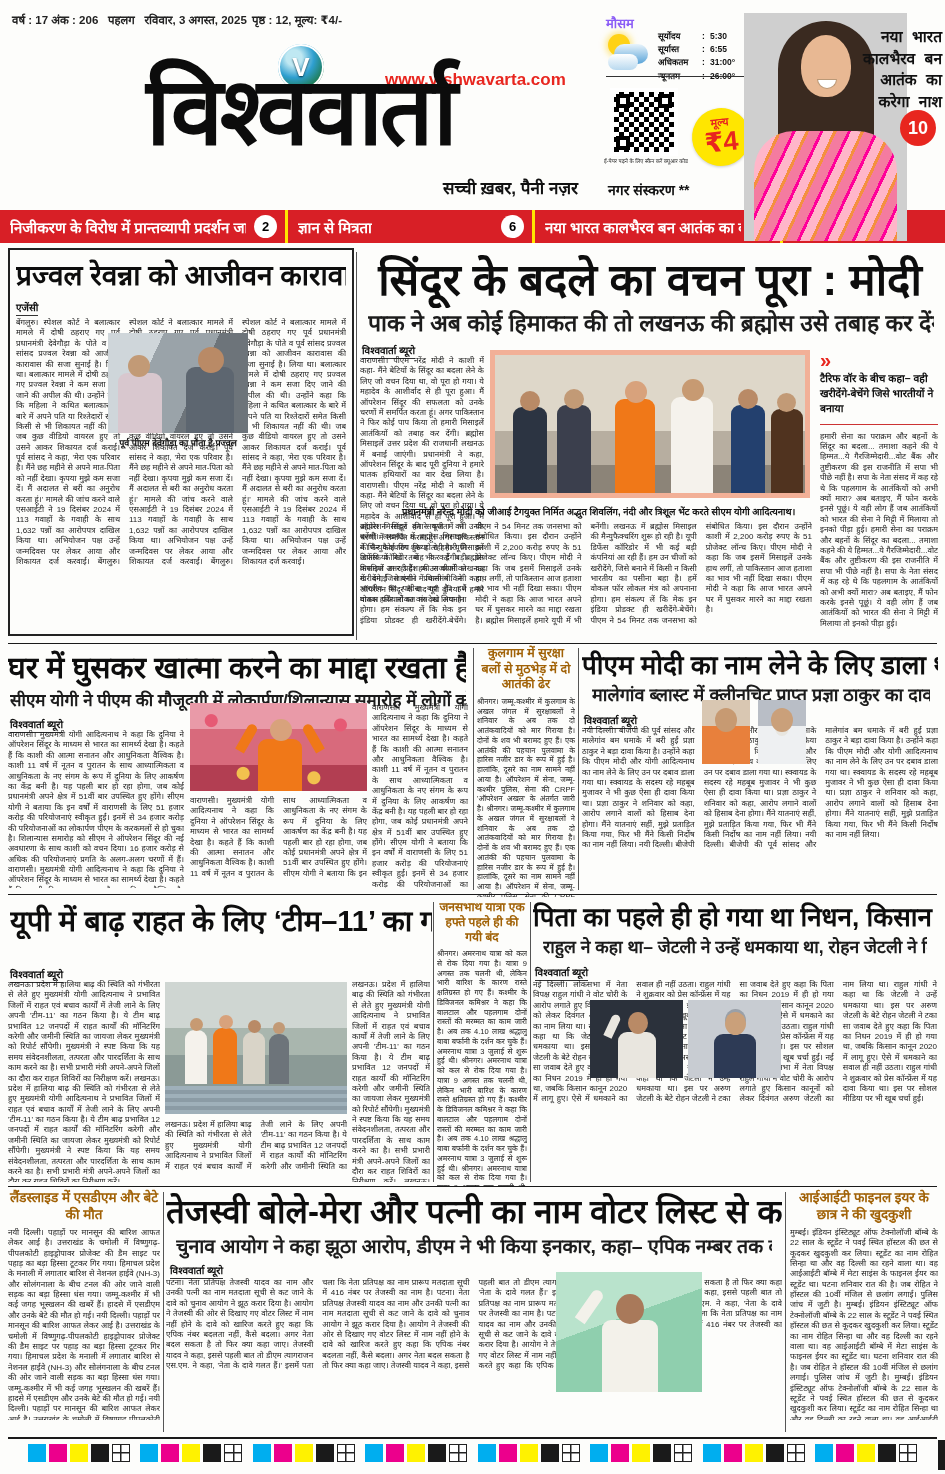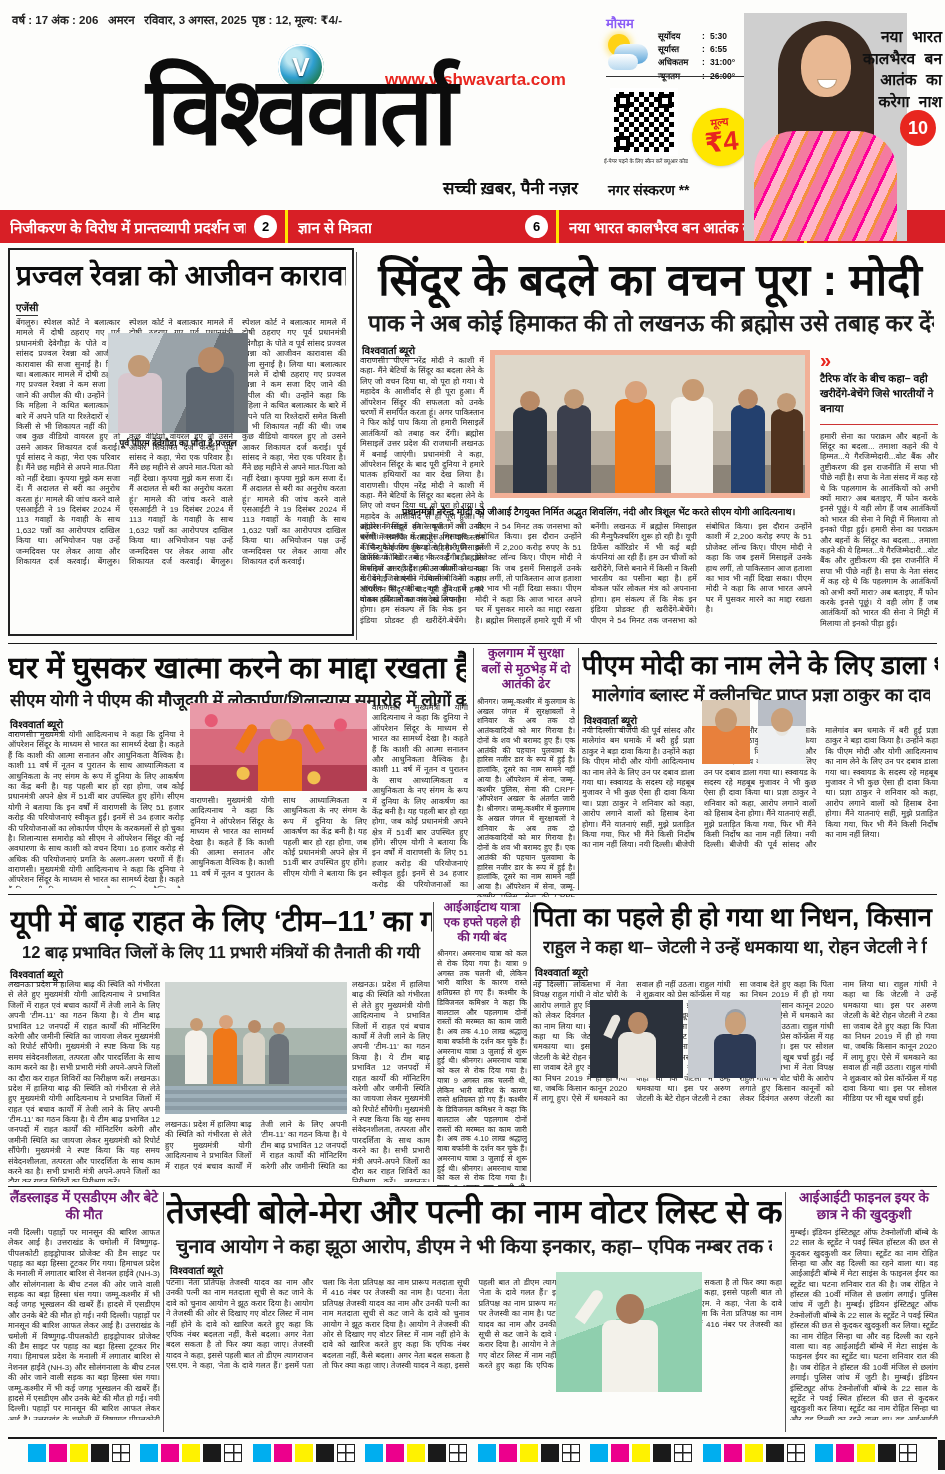--- a/index.html
+++ b/index.html
@@ -57,21 +57,21 @@
   .hrule{border-top:1.5px solid #1a1a1a;}
   .vrule{border-left:1px solid #555;}
   
   .hl{font-weight:bold;color:#0d0d0d;text-align:center;white-space:nowrap;overflow:hidden;}
   .sub{font-weight:bold;color:#1c1c1c;text-align:center;overflow:hidden;white-space:nowrap;}
   .byline{font-size:10px;font-weight:bold;border-bottom:1px solid #333;display:inline-block;padding-bottom:1px;}
   .body{font-size:8px;line-height:1.3;text-align:justify;overflow:hidden;color:#1b1b1b;}
   .c2{column-count:2;column-gap:9px;}
   .c3{column-count:3;column-gap:9px;}
   .c4{column-count:4;column-gap:9px;}
-  .smallhl{font-weight:bold;text-align:center;line-height:1.25;color:#701a75;}
+  .smallhl{font-weight:bold;text-align:center;line-height:1.25;color:#a16207;}
   .cap{font-weight:bold;font-size:9.5px;color:#111;}
   .photo{overflow:hidden;background:#cfcfcf;}
   .person{position:absolute;border-radius:9px 9px 0 0;}
   .head{position:absolute;border-radius:50%;}
   
   .quote-mark{color:#e8261f;font-size:20px;font-weight:bold;line-height:1;}
   .quote-text{font-size:10.5px;font-weight:bold;line-height:1.45;}
   .quote-sep{border-top:1.5px solid #c33;margin:7px 0;}
   
   .regrow{left:0;top:1444px;width:945px;display:flex;justify-content:space-between;padding:0 28px;box-sizing:border-box;}
@@ -80,21 +80,21 @@
   .regmark{width:18px;height:18px;border:1.5px solid #222;box-sizing:border-box;
            background:linear-gradient(#222,#222) 50% 0/1.5px 100% no-repeat,linear-gradient(#222,#222) 0 50%/100% 1.5px no-repeat,#fff;}
 </style>
 </head>
 <body>
 
 <div id="page">
 
   <div class="abs infoline" style="left:12px;top:12px;">
     <span>वर्ष : 17 अंक : 206</span>&nbsp;&nbsp;
-    <span>अमरन</span>&nbsp;&nbsp;
+    <span>पहलग</span>&nbsp;&nbsp;
     <span>रविवार, 3 अगस्त, 2025</span>
   </div>
   <div class="abs infoline" style="left:252px;top:12px;">पृष्ठ : 12, मूल्य: ₹4/-</div>
 
   <div class="abs logo" style="left:278px;top:44px;">
     <span>V</span>
   </div>
   <div class="abs website" style="left:385px;top:70px;">www.vishwavarta.com</div>
   <div class="abs tagline" style="left:328px;top:176px;">सच्ची ख़बर, पैनी नज़र</div>
   <div class="abs mast-title" style="left:8px;top:58px;">विश्ववार्ता</div>
@@ -154,21 +154,21 @@
   </div>
   <div class="abs promo" style="left:850px;top:28px;font-family:Liberation Mono, monospace;">नया भारत कालभैरव बन आतंक का करेगा नाश</div>
   <div class="abs pagebadge" style="left:900px;top:110px;">10</div>
 
   <div class="abs ticker">
     <div class="tseg" style="width:285px;">
       <span class="ttext">निजीकरण के विरोध में प्रान्तव्यापी प्रदर्शन जारी</span>
       <span class="tnum">2</span>
     </div>
     <div class="tsep"></div>
-    <div class="tseg" style="width:268px;">
+    <div class="tseg" style="width:244px;">
       <span class="ttext">ज्ञान से मित्रता</span>
       <span class="tnum">6</span>
     </div>
     <div class="tsep"></div>
     <div class="tseg" style="width:245px;">
       <span class="ttext">नया भारत कालभैरव बन आतंक का करेगा...</span>
       <span class="tnum">12</span>
     </div>
     <div class="tsep"></div>
   </div>
@@ -261,41 +261,40 @@
   </div>
   <div class="abs body c3" style="left:582px;top:726px;width:356px;height:162px;">नयी दिल्ली। बीजेपी की पूर्व सांसद और मालेगांव बम धमाके में बरी हुईं प्रज्ञा ठाकुर ने बड़ा दावा किया है। उन्होंने कहा कि पीएम मोदी और योगी आदित्यनाथ का नाम लेने के लिए उन पर दबाव डाला गया था। स्क्वायड के सदस्य रहे महबूब मुजावर ने भी कुछ ऐसा ही दावा किया था। प्रज्ञा ठाकुर ने शनिवार को कहा, आरोप लगाने वालों को हिसाब देना होगा। मैंने यातनाएं सहीं, मुझे प्रताड़ित किया गया, फिर भी मैंने किसी निर्दोष का नाम नहीं लिया। नयी दिल्ली। बीजेपी की पूर्व सांसद और मालेगांव बम धमाके में बरी हुईं प्रज्ञा ठाकुर ने बड़ा दावा किया है। उन्होंने कहा कि पीएम मोदी और योगी आदित्यनाथ का नाम लेने के लिए उन पर दबाव डाला गया था। स्क्वायड के सदस्य रहे महबूब मुजावर ने भी कुछ ऐसा ही दावा किया था। प्रज्ञा ठाकुर ने शनिवार को कहा, आरोप लगाने वालों को हिसाब देना होगा। मैंने यातनाएं सहीं, मुझे प्रताड़ित किया गया, फिर भी मैंने किसी निर्दोष का नाम नहीं लिया। नयी दिल्ली। बीजेपी की पूर्व सांसद और मालेगांव बम धमाके में बरी हुईं प्रज्ञा ठाकुर ने बड़ा दावा किया है। उन्होंने कहा कि पीएम मोदी और योगी आदित्यनाथ का नाम लेने के लिए उन पर दबाव डाला गया था। स्क्वायड के सदस्य रहे महबूब मुजावर ने भी कुछ ऐसा ही दावा किया था। प्रज्ञा ठाकुर ने शनिवार को कहा, आरोप लगाने वालों को हिसाब देना होगा। मैंने यातनाएं सहीं, मुझे प्रताड़ित किया गया, फिर भी मैंने किसी निर्दोष का नाम नहीं लिया।</div>
   <div class="abs photo" style="left:702px;top:700px;width:48px;height:64px;background:linear-gradient(180deg,#d9c7b2 0 40%,#e8803c 40%);">
     <div class="head" style="left:13px;top:8px;width:22px;height:24px;background:#c79a72;"></div>
   </div>
   <div class="abs photo" style="left:758px;top:700px;width:48px;height:64px;background:linear-gradient(180deg,#b9bec6 0 40%,#eef0f2 40%);">
     <div class="head" style="left:13px;top:8px;width:22px;height:24px;background:#caa07a;box-shadow:0 8px 0 -4px #e8e6e0;"></div>
   </div>
 
   <div class="abs hl" style="left:10px;top:900px;width:422px;font-size:29px;">यूपी में बाढ़ राहत के लिए ‘टीम–11’ का गठन</div>
-  <div class="abs sub" style="left:12px;top:940px;width:418px;font-size:16.5px;">12 बाढ़ प्रभावित जिलों के लिए 11 प्रभारी मंत्रियों की तैनाती की गयी</div>
   <div class="abs" style="left:10px;top:964px;">
     <span class="byline">विश्ववार्ता ब्यूरो</span>
   </div>
   <div class="abs body" style="left:8px;top:980px;width:152px;height:202px;">लखनऊ। प्रदेश में हालिया बाढ़ की स्थिति को गंभीरता से लेते हुए मुख्यमंत्री योगी आदित्यनाथ ने प्रभावित जिलों में राहत एवं बचाव कार्यों में तेजी लाने के लिए अपनी 'टीम-11' का गठन किया है। ये टीम बाढ़ प्रभावित 12 जनपदों में राहत कार्यों की मॉनिटरिंग करेगी और जमीनी स्थिति का जायजा लेकर मुख्यमंत्री को रिपोर्ट सौंपेगी। मुख्यमंत्री ने स्पष्ट किया कि यह समय संवेदनशीलता, तत्परता और पारदर्शिता के साथ काम करने का है। सभी प्रभारी मंत्री अपने-अपने जिलों का दौरा कर राहत शिविरों का निरीक्षण करें। लखनऊ। प्रदेश में हालिया बाढ़ की स्थिति को गंभीरता से लेते हुए मुख्यमंत्री योगी आदित्यनाथ ने प्रभावित जिलों में राहत एवं बचाव कार्यों में तेजी लाने के लिए अपनी 'टीम-11' का गठन किया है। ये टीम बाढ़ प्रभावित 12 जनपदों में राहत कार्यों की मॉनिटरिंग करेगी और जमीनी स्थिति का जायजा लेकर मुख्यमंत्री को रिपोर्ट सौंपेगी। मुख्यमंत्री ने स्पष्ट किया कि यह समय संवेदनशीलता, तत्परता और पारदर्शिता के साथ काम करने का है। सभी प्रभारी मंत्री अपने-अपने जिलों का दौरा कर राहत शिविरों का निरीक्षण करें।</div>
   <div class="abs photo" style="left:165px;top:982px;width:182px;height:132px;background:linear-gradient(180deg,#cfd6d2 0 35%,#a9b6ae 35% 55%,#8b9a96 55%);">
     <div class="person" style="left:20px;top:48px;width:22px;height:54px;background:#f5f2ec;"></div>
     <div class="head" style="left:25px;top:36px;width:13px;height:13px;background:#c79a72;"></div>
     <div class="person" style="left:48px;top:46px;width:24px;height:56px;background:#f07818;"></div>
     <div class="head" style="left:54px;top:33px;width:14px;height:14px;background:#d8a27c;"></div>
     <div class="person" style="left:78px;top:50px;width:22px;height:52px;background:#d9d4c8;"></div>
     <div class="head" style="left:83px;top:38px;width:13px;height:13px;background:#b98a66;"></div>
     <div class="person" style="left:104px;top:52px;width:20px;height:50px;background:#6d747a;"></div>
     <div class="head" style="left:108px;top:40px;width:12px;height:12px;background:#c29a76;"></div>
     <div style="position:absolute;left:0;top:104px;width:182px;height:28px;background:repeating-linear-gradient(180deg,#9fb0ba 0 4px,#8b9ba5 4px 8px);"></div>
   </div>
   <div class="abs body c2" style="left:165px;top:1120px;width:182px;height:62px;">लखनऊ। प्रदेश में हालिया बाढ़ की स्थिति को गंभीरता से लेते हुए मुख्यमंत्री योगी आदित्यनाथ ने प्रभावित जिलों में राहत एवं बचाव कार्यों में तेजी लाने के लिए अपनी 'टीम-11' का गठन किया है। ये टीम बाढ़ प्रभावित 12 जनपदों में राहत कार्यों की मॉनिटरिंग करेगी और जमीनी स्थिति का जायजा लेकर मुख्यमंत्री को रिपोर्ट सौंपेगी। मुख्यमंत्री ने स्पष्ट किया कि यह समय संवेदनशीलता, तत्परता और पारदर्शिता के साथ काम करने का है। सभी प्रभारी मंत्री अपने-अपने जिलों का दौरा कर राहत शिविरों का निरीक्षण करें।</div>
   <div class="abs body" style="left:352px;top:980px;width:78px;height:202px;">लखनऊ। प्रदेश में हालिया बाढ़ की स्थिति को गंभीरता से लेते हुए मुख्यमंत्री योगी आदित्यनाथ ने प्रभावित जिलों में राहत एवं बचाव कार्यों में तेजी लाने के लिए अपनी 'टीम-11' का गठन किया है। ये टीम बाढ़ प्रभावित 12 जनपदों में राहत कार्यों की मॉनिटरिंग करेगी और जमीनी स्थिति का जायजा लेकर मुख्यमंत्री को रिपोर्ट सौंपेगी। मुख्यमंत्री ने स्पष्ट किया कि यह समय संवेदनशीलता, तत्परता और पारदर्शिता के साथ काम करने का है। सभी प्रभारी मंत्री अपने-अपने जिलों का दौरा कर राहत शिविरों का निरीक्षण करें। लखनऊ। प्रदेश में हालिया बाढ़ की स्थिति को गंभीरता से लेते हुए मुख्यमंत्री योगी आदित्यनाथ ने प्रभावित जिलों में राहत एवं बचाव कार्यों में तेजी लाने के लिए अपनी 'टीम-11' का गठन किया है। ये टीम बाढ़ प्रभावित 12 जनपदों में राहत कार्यों की मॉनिटरिंग करेगी और जमीनी स्थिति का जायजा लेकर मुख्यमंत्री को रिपोर्ट सौंपेगी। मुख्यमंत्री ने स्पष्ट किया कि यह समय संवेदनशीलता, तत्परता और पारदर्शिता के साथ काम करने का है। सभी प्रभारी मंत्री अपने-अपने जिलों का दौरा कर राहत शिविरों का निरीक्षण करें।</div>
 
   <div class="abs" style="left:437px;top:900px;width:90px;">
-    <div class="smallhl" style="font-size:12px;">आईआईटाथ यात्रा एक हफ्ते पहले ही की गयी बंद</div>
+    <div class="smallhl" style="font-size:12px;">जनसभाथ यात्रा एक हफ्ते पहले ही की गयी बंद</div>
     <div class="body" style="height:238px;margin-top:4px;font-size:7.5px;">श्रीनगर। अमरनाथ यात्रा को कल से रोक दिया गया है। यात्रा 9 अगस्त तक चलनी थी, लेकिन भारी बारिश के कारण रास्ते क्षतिग्रस्त हो गए हैं। कश्मीर के डिविजनल कमिश्नर ने कहा कि बालटाल और पहलगाम दोनों रास्तों की मरम्मत का काम जारी है। अब तक 4.10 लाख श्रद्धालु बाबा बर्फानी के दर्शन कर चुके हैं। अमरनाथ यात्रा 3 जुलाई से शुरू हुई थी। श्रीनगर। अमरनाथ यात्रा को कल से रोक दिया गया है। यात्रा 9 अगस्त तक चलनी थी, लेकिन भारी बारिश के कारण रास्ते क्षतिग्रस्त हो गए हैं। कश्मीर के डिविजनल कमिश्नर ने कहा कि बालटाल और पहलगाम दोनों रास्तों की मरम्मत का काम जारी है। अब तक 4.10 लाख श्रद्धालु बाबा बर्फानी के दर्शन कर चुके हैं। अमरनाथ यात्रा 3 जुलाई से शुरू हुई थी। श्रीनगर। अमरनाथ यात्रा को कल से रोक दिया गया है। यात्रा 9 अगस्त तक चलनी थी, लेकिन भारी बारिश के कारण रास्ते क्षतिग्रस्त हो गए हैं। कश्मीर के डिविजनल कमिश्नर ने कहा कि बालटाल और पहलगाम दोनों रास्तों की मरम्मत का काम जारी है। अब तक 4.10 लाख श्रद्धालु बाबा बर्फानी के दर्शन कर चुके हैं। अमरनाथ यात्रा 3 जुलाई से शुरू हुई थी।</div>
   </div>
 
   <div class="abs hl" style="left:533px;top:898px;width:404px;font-size:26px;">पिता का पहले ही हो गया था निधन, किसान कानून 2020 में लागू हुए</div>
   <div class="abs sub" style="left:543px;top:934px;width:384px;font-size:17.5px;">राहुल ने कहा था– जेटली ने उन्हें धमकाया था, रोहन जेटली ने दिया टका सा जवाब</div>
   <div class="abs" style="left:535px;top:962px;">
     <span class="byline">विश्ववार्ता ब्यूरो</span>
   </div>
   <div class="abs body c4" style="left:533px;top:980px;width:404px;height:202px;">नई दिल्ली। लोकसभा में नेता विपक्ष राहुल गांधी ने वोट चोरी के आरोप लगाते हुए किसान कानूनों को लेकर दिवंगत अरुण जेटली का नाम लिया था। राहुल गांधी ने कहा था कि जेटली ने उन्हें धमकाया था। इस पर अरुण जेटली के बेटे रोहन जेटली ने टका सा जवाब देते हुए कहा कि पिता का निधन 2019 में ही हो गया था, जबकि किसान कानून 2020 में लागू हुए। ऐसे में धमकाने का सवाल ही नहीं उठता। राहुल गांधी ने शुक्रवार को प्रेस कॉन्फ्रेंस में यह दावा किया था। इस पर सोशल मीडिया पर भी खूब चर्चा हुई। नई दिल्ली। लोकसभा में नेता विपक्ष राहुल गांधी ने वोट चोरी के आरोप लगाते हुए किसान कानूनों को लेकर दिवंगत अरुण जेटली का नाम लिया था। राहुल गांधी ने कहा था कि जेटली ने उन्हें धमकाया था। इस पर अरुण जेटली के बेटे रोहन जेटली ने टका सा जवाब देते हुए कहा कि पिता का निधन 2019 में ही हो गया था, जबकि किसान कानून 2020 में लागू हुए। ऐसे में धमकाने का सवाल ही नहीं उठता। राहुल गांधी ने शुक्रवार को प्रेस कॉन्फ्रेंस में यह दावा किया था। इस पर सोशल मीडिया पर भी खूब चर्चा हुई। नई दिल्ली। लोकसभा में नेता विपक्ष राहुल गांधी ने वोट चोरी के आरोप लगाते हुए किसान कानूनों को लेकर दिवंगत अरुण जेटली का नाम लिया था। राहुल गांधी ने कहा था कि जेटली ने उन्हें धमकाया था। इस पर अरुण जेटली के बेटे रोहन जेटली ने टका सा जवाब देते हुए कहा कि पिता का निधन 2019 में ही हो गया था, जबकि किसान कानून 2020 में लागू हुए। ऐसे में धमकाने का सवाल ही नहीं उठता। राहुल गांधी ने शुक्रवार को प्रेस कॉन्फ्रेंस में यह दावा किया था। इस पर सोशल मीडिया पर भी खूब चर्चा हुई।</div>
   <div class="abs photo" style="left:590px;top:1000px;width:93px;height:78px;background:linear-gradient(180deg,#2b313b 0 100%);">

